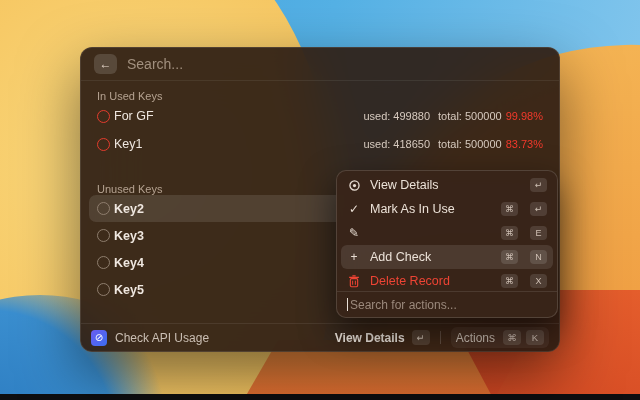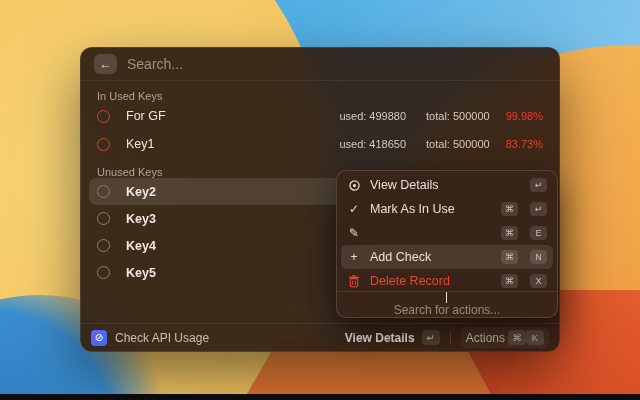--- a/index.html
+++ b/index.html
@@ -31,23 +31,23 @@
 
   .win-header { height:33px; display:flex; align-items:center; gap:10px; padding:0 13px;
     border-bottom:1px solid rgba(255,255,255,0.07); }
   .back-btn { width:23px; height:20px; border-radius:6px; background:rgba(255,255,255,0.14);
     color:#ead9cd; font-size:12px; display:flex; align-items:center; justify-content:center; cursor:pointer; }
   .search-input { flex:1; background:transparent; border:none; outline:none;
     color:#ece3db; font-size:14px; font-family:inherit; }
   .search-input::placeholder { color:#a2907f; }
 
   .section-label { margin:9px 16px 0; font-size:11px; color:#b5a291; }
-  .section-label.second { margin-top:8px; }
+  .section-label.second { margin-top:25px; }
   .row { height:28px; margin:0 8px; padding:0 8px; border-radius:7px;
-    display:flex; align-items:center; gap:16px; }
+    display:flex; align-items:center; gap:4px; }
   .row.h27 { height:27px;font-weight:bold; }
   .row.selected { background:rgba(255,255,255,0.10); }
   .ring { width:13px; height:13px; border-radius:50%; flex:0 0 auto; }
   .ring-used { border:1.6px solid #e23a2c; }
   .ring-unused { border:1.6px solid #8d7c6d; }
   .row-name { font-size:12.5px; color:#efe7e0; }
   .spacer { flex:1; }
   .stat { font-size:11px; color:#d7cabf; margin-left:4px; }
   .pct { font-size:11px; color:#f2392c; }
 
@@ -55,41 +55,41 @@
     border-top:1px solid rgba(255,255,255,0.08); display:flex; align-items:center; padding:0 10px; gap:8px; }
   .app-icon { width:16px; height:16px; border-radius:4px;
     background:linear-gradient(135deg,#6a5cf2 0%,#3b6ef0 100%);
     display:flex; align-items:center; justify-content:center; color:#fff; font-size:10px; }
   .footer-app-name { font-size:12px; color:#cbbfb4; }
   .kbd { min-width:18px; height:15px; padding:0 3px; border-radius:4px; background:rgba(255,255,255,0.12);
     color:#cfc0b4; font-size:9.5px; display:flex; align-items:center; justify-content:center; }
   .footer-primary { display:flex; align-items:center; gap:7px; cursor:pointer; }
   .footer-primary-label { font-size:12px; font-weight:700; color:#ece4dc; }
   .footer-divider { width:1px; height:13px; background:rgba(255,255,255,0.18); margin:0 2px; }
-  .footer-actions { display:flex; align-items:center; padding:3px 5px; border-radius:6px;
+  .footer-actions { display:flex; align-items:center; gap:5px; padding:3px 5px; border-radius:6px;
     background:rgba(255,255,255,0.06); cursor:pointer; }
   .footer-actions-label { font-size:12px; color:#cbbfb4; margin-right:3px; }
 
   
   .menu { position:absolute; left:336px; top:170px; width:222px; height:148px;
     background:rgba(56,36,25,0.97); backdrop-filter:blur(20px);
     border:1px solid rgba(255,255,255,0.14); border-radius:10px;
     box-shadow:0 14px 34px rgba(0,0,0,0.55); overflow:hidden; display:flex; flex-direction:column; }
   .menu-list { flex:1; padding:2px 4px 0; overflow:hidden; }
   .menu-row { height:24px; padding:0 6px; border-radius:6px; display:flex; align-items:center; gap:9px; }
   .menu-row.highlighted { background:rgba(255,255,255,0.10); }
   .menu-icon { width:14px; display:flex; align-items:center; justify-content:center;
     color:#e8ddd3; font-size:12px; flex:0 0 auto; }
   .menu-icon svg { display:block; }
   .menu-label { font-size:12.5px; color:#ece2d8; }
   .menu-row.danger .menu-label, .menu-row.danger .menu-icon { color:#ee4434; }
   .menu-kbd { min-width:17px; height:14px; padding:0 3px; border-radius:4px; background:rgba(255,255,255,0.12);
     color:#cfc0b4; font-size:9px; display:flex; align-items:center; justify-content:center; margin-left:3px; }
   .menu-footer { height:26px; border-top:1px solid rgba(255,255,255,0.10);
-    display:flex; align-items:center; padding:0 10px;flex-direction:column; }
+    display:flex; align-items:center; padding:0 10px; }
   .caret { width:1px; height:13px; background:#e9e0d7; margin-right:2px; }
   .menu-search-text { font-size:12px; color:#9b897c; }
 </style>
 </head>
 <body>
 
 <div class="wp">
   <div class="wp-sky"></div>
   <div class="wp-shape wp-dune-left"></div>
   <div class="wp-shape wp-dune-right"></div>

